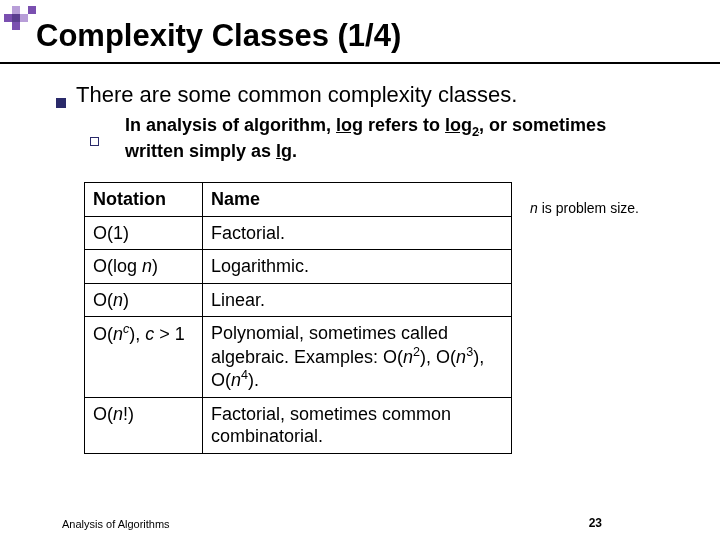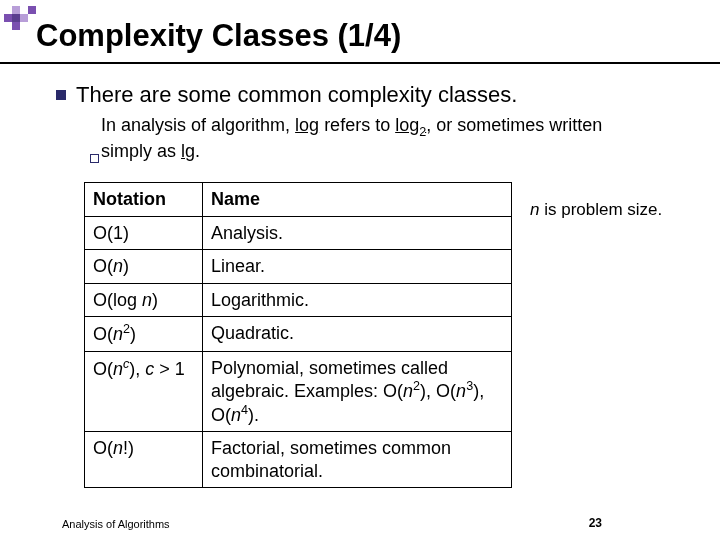--- a/index.html
+++ b/index.html
@@ -8,34 +8,34 @@
   .deco { position: absolute; top: 6px; left: 4px; width: 44px; }
   .deco .row { display: flex; }
   .deco .sq { width: 8px; height: 8px; }
   .deco .p1 { background: #b89ed8; }
   .deco .p2 { background: #7a4fb0; }
   .deco .p3 { background: #5a3d8f; }
   .deco .sp { background: transparent; }
   .title { position: absolute; top: 18px; left: 36px; font-size: 31px; font-weight: bold; }
   .rule { position: absolute; top: 62px; left: 0; width: 720px; height: 2px; background: #000; }
   .body { position: absolute; top: 82px; left: 56px; right: 10px; }
-  .lvl1 { display: flex; align-items: flex-start; gap: 10px; font-size: 22px; margin-bottom: 6px; }
+  .lvl1 { display: flex; align-items: flex-end; gap: 10px; font-size: 22px; margin-bottom: 6px; }
   .lvl1 .bullet { width: 10px; height: 10px; background: #2a2a6a; margin-top: 8px; flex-shrink: 0; }
-  .lvl2 { display: flex; align-items: flex-end; gap: 2px; font-size: 18px; margin-left: 34px; line-height: 1.25; }
+  .lvl2 { display: flex; align-items: center; gap: 26px; font-size: 18px; margin-left: 34px; line-height: 1.25; font-weight: bold; }
   .lvl2 .bullet { width: 9px; height: 9px; border: 1.5px solid #2a2a6a; margin-top: 6px; flex-shrink: 0; }
   .u { text-decoration: underline; }
   sub { font-size: 0.7em; vertical-align: sub; }
   sup { font-size: 0.7em; vertical-align: super; }
   .table-wrap { position: absolute; top: 182px; left: 84px; width: 428px; }
   table { border-collapse: collapse; width: 100%; font-size: 18px; }
   th, td { border: 1px solid #000; padding: 5px 8px; text-align: left; vertical-align: top; line-height: 1.25; }
   th { font-weight: bold; }
   td.col1 { width: 118px; }
   .i { font-style: italic; }
-  .sidenote { position: absolute; top: 200px; left: 530px; font-size: 17px; width: 170px; line-height: 1.2; }
+  .sidenote { position: absolute; top: 200px; left: 530px; font-size: 14px; width: 170px; line-height: 1.2; }
   .footer-left { position: absolute; bottom: 10px; left: 22px; font-size: 11px; margin-left: 40px; }
   .footer-right { position: absolute; bottom: 10px; right: 18px; font-size: 12px; font-weight: bold; }
 </style>
 </head>
 <body>
 <div class="slide">
 
 <div class="deco">
   <div class="row">
         <div class="sq sp"></div>
@@ -75,33 +75,29 @@
 
 <div class="table-wrap">
   <table>
     <tbody>
           <tr>
       <th class="col1">Notation</th>
       <th>Name</th>
     </tr>
     <tr>
       <td class="col1">O(1)</td>
-      <td>Analysis.</td>
-    </tr>
-    <tr>
-      <td class="col1"><span>O(</span><span class="i">n</span><span>)</span></td>
-      <td>Linear.</td>
+      <td>Factorial.</td>
     </tr>
     <tr>
       <td class="col1"><span>O(log </span><span class="i">n</span><span>)</span></td>
       <td>Logarithmic.</td>
     </tr>
     <tr>
-      <td class="col1"><span>O(</span><span class="i">n</span><sup>2</sup><span>)</span></td>
-      <td>Quadratic.</td>
+      <td class="col1"><span>O(</span><span class="i">n</span><span>)</span></td>
+      <td>Linear.</td>
     </tr>
     <tr>
       <td class="col1"><span>O(</span><span class="i">n</span><sup class="i">c</sup><span>), </span><span class="i">c</span><span> &gt; 1</span></td>
       <td><span>Polynomial, sometimes called algebraic. Examples: O(</span><span class="i">n</span><sup>2</sup><span>), O(</span><span class="i">n</span><sup>3</sup><span>), O(</span><span class="i">n</span><sup>4</sup><span>).</span></td>
     </tr>
     <tr>
       <td class="col1"><span>O(</span><span class="i">n</span><span>!)</span></td>
       <td>Factorial, sometimes common combinatorial.</td>
     </tr>
   </tbody>

